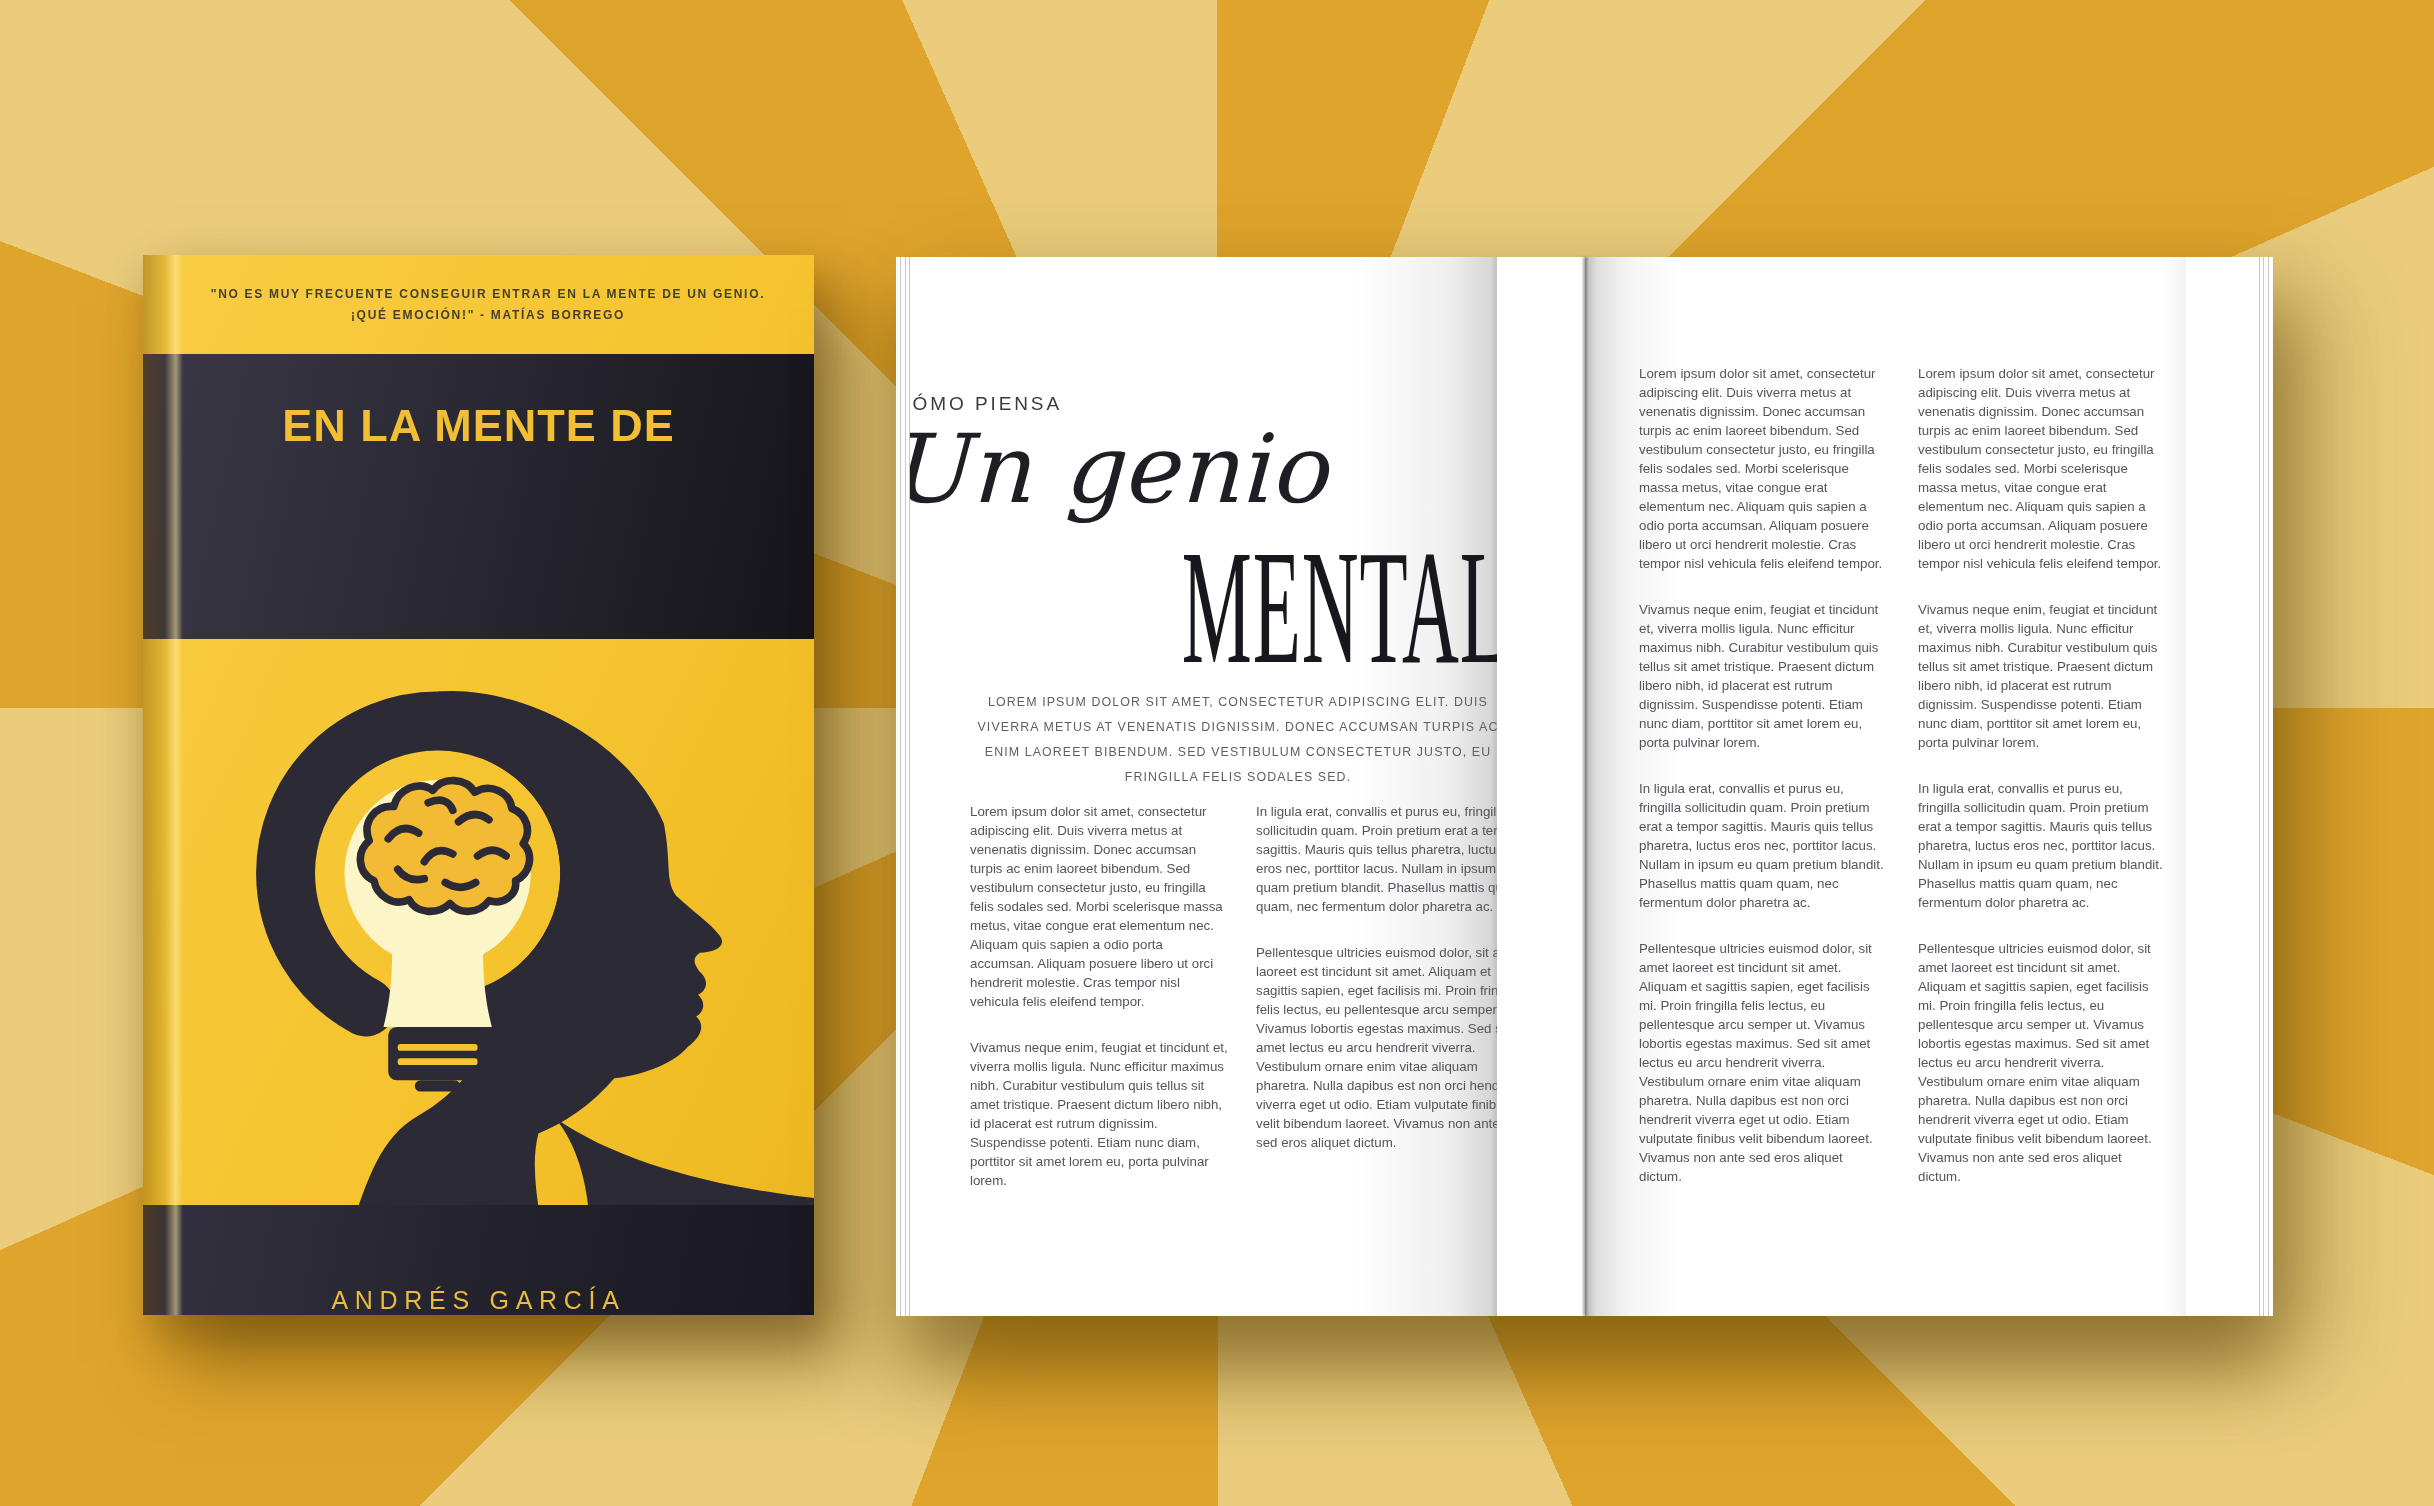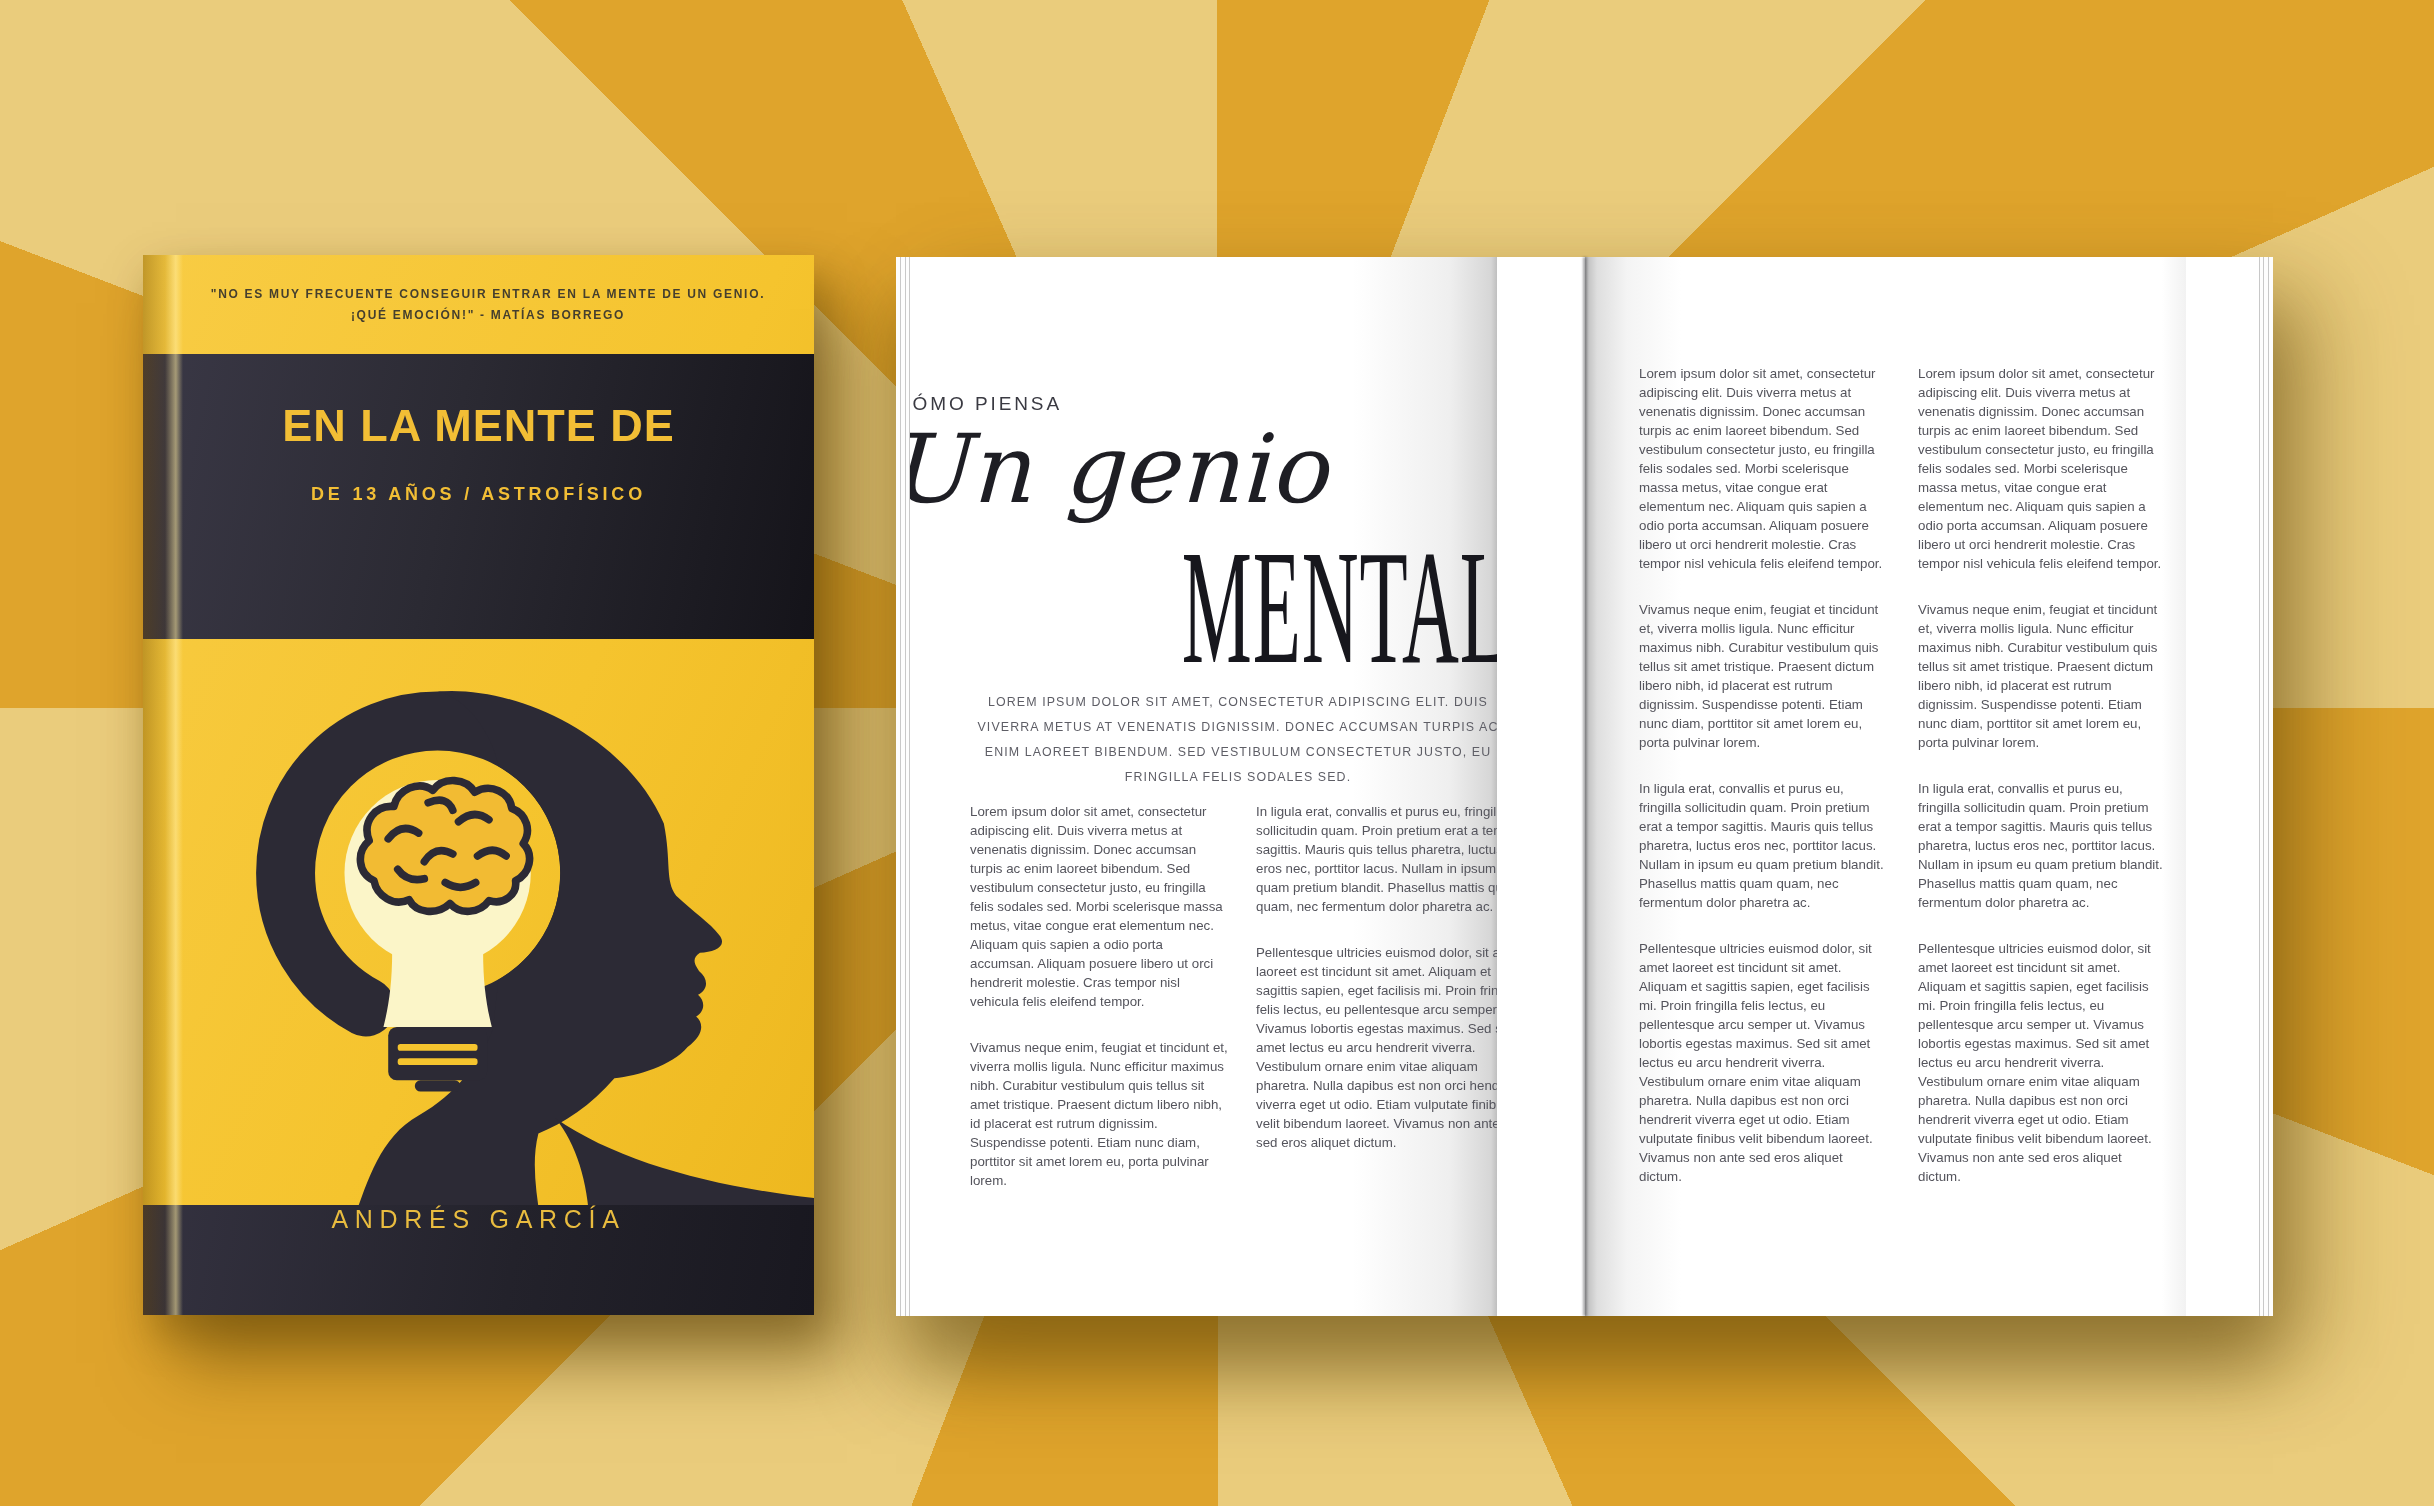--- a/index.html
+++ b/index.html
@@ -43,21 +43,21 @@
     line-height:59px; color:var(--accent-yellow);
   }
   .book-subtitle{
     margin-top:25px; font-size:18px; font-weight:700; letter-spacing:3.8px;
     line-height:28.5px; color:var(--accent-yellow);
   }
   .book-illustration{position:absolute; left:0; top:380px; width:671px; height:592px;}
   .book-author-band{
     position:absolute; bottom:0; left:0; right:0; height:110px;
     background:linear-gradient(100deg,#343240 0%, #23222B 55%, #191820 100%);
-    display:flex; align-items:flex-start; justify-content:center;
+    display:flex; align-items:flex-end; justify-content:center;
   }
   .book-author{font-size:25px; letter-spacing:6.7px; color:#E9BC3F; font-weight:400;}
 
   
   .magazine{
     position:absolute; left:896px; top:257px; width:1377px; height:1059px;
     background:var(--page-white);
     box-shadow:0 52px 71px rgba(95,70,8,.50), 43px 38px 86px rgba(95,70,8,.35);
   }
   .edge-strip{position:absolute;top:0;bottom:0;width:14.3px;
@@ -99,21 +99,20 @@
 <body>
 
 <div class="book">
   <div class="book-quote">"NO ES MUY FRECUENTE CONSEGUIR ENTRAR EN LA MENTE DE UN GENIO. ¡QUÉ EMOCIÓN!" - MATÍAS BORREGO</div>
 
   <div class="book-band">
     <div class="book-title">
       <div>EN LA MENTE DE</div>
     </div>
     <div class="book-subtitle">
-      <div>DE 13 AÑOS / ASTROFÍSICO</div>
     </div>
   </div>
 
   <svg class="book-illustration" viewBox="0 0 706 622" xmlns="http://www.w3.org/2000/svg">
 
     <circle cx="310" cy="250" r="160" fill="none" stroke="var(--ink)" stroke-width="62" stroke-linecap="round" stroke-dasharray="235 95 675"></circle>
 
     <path fill="var(--ink)" d="
       M 310,59
       C 395,52 510,108 548,198

